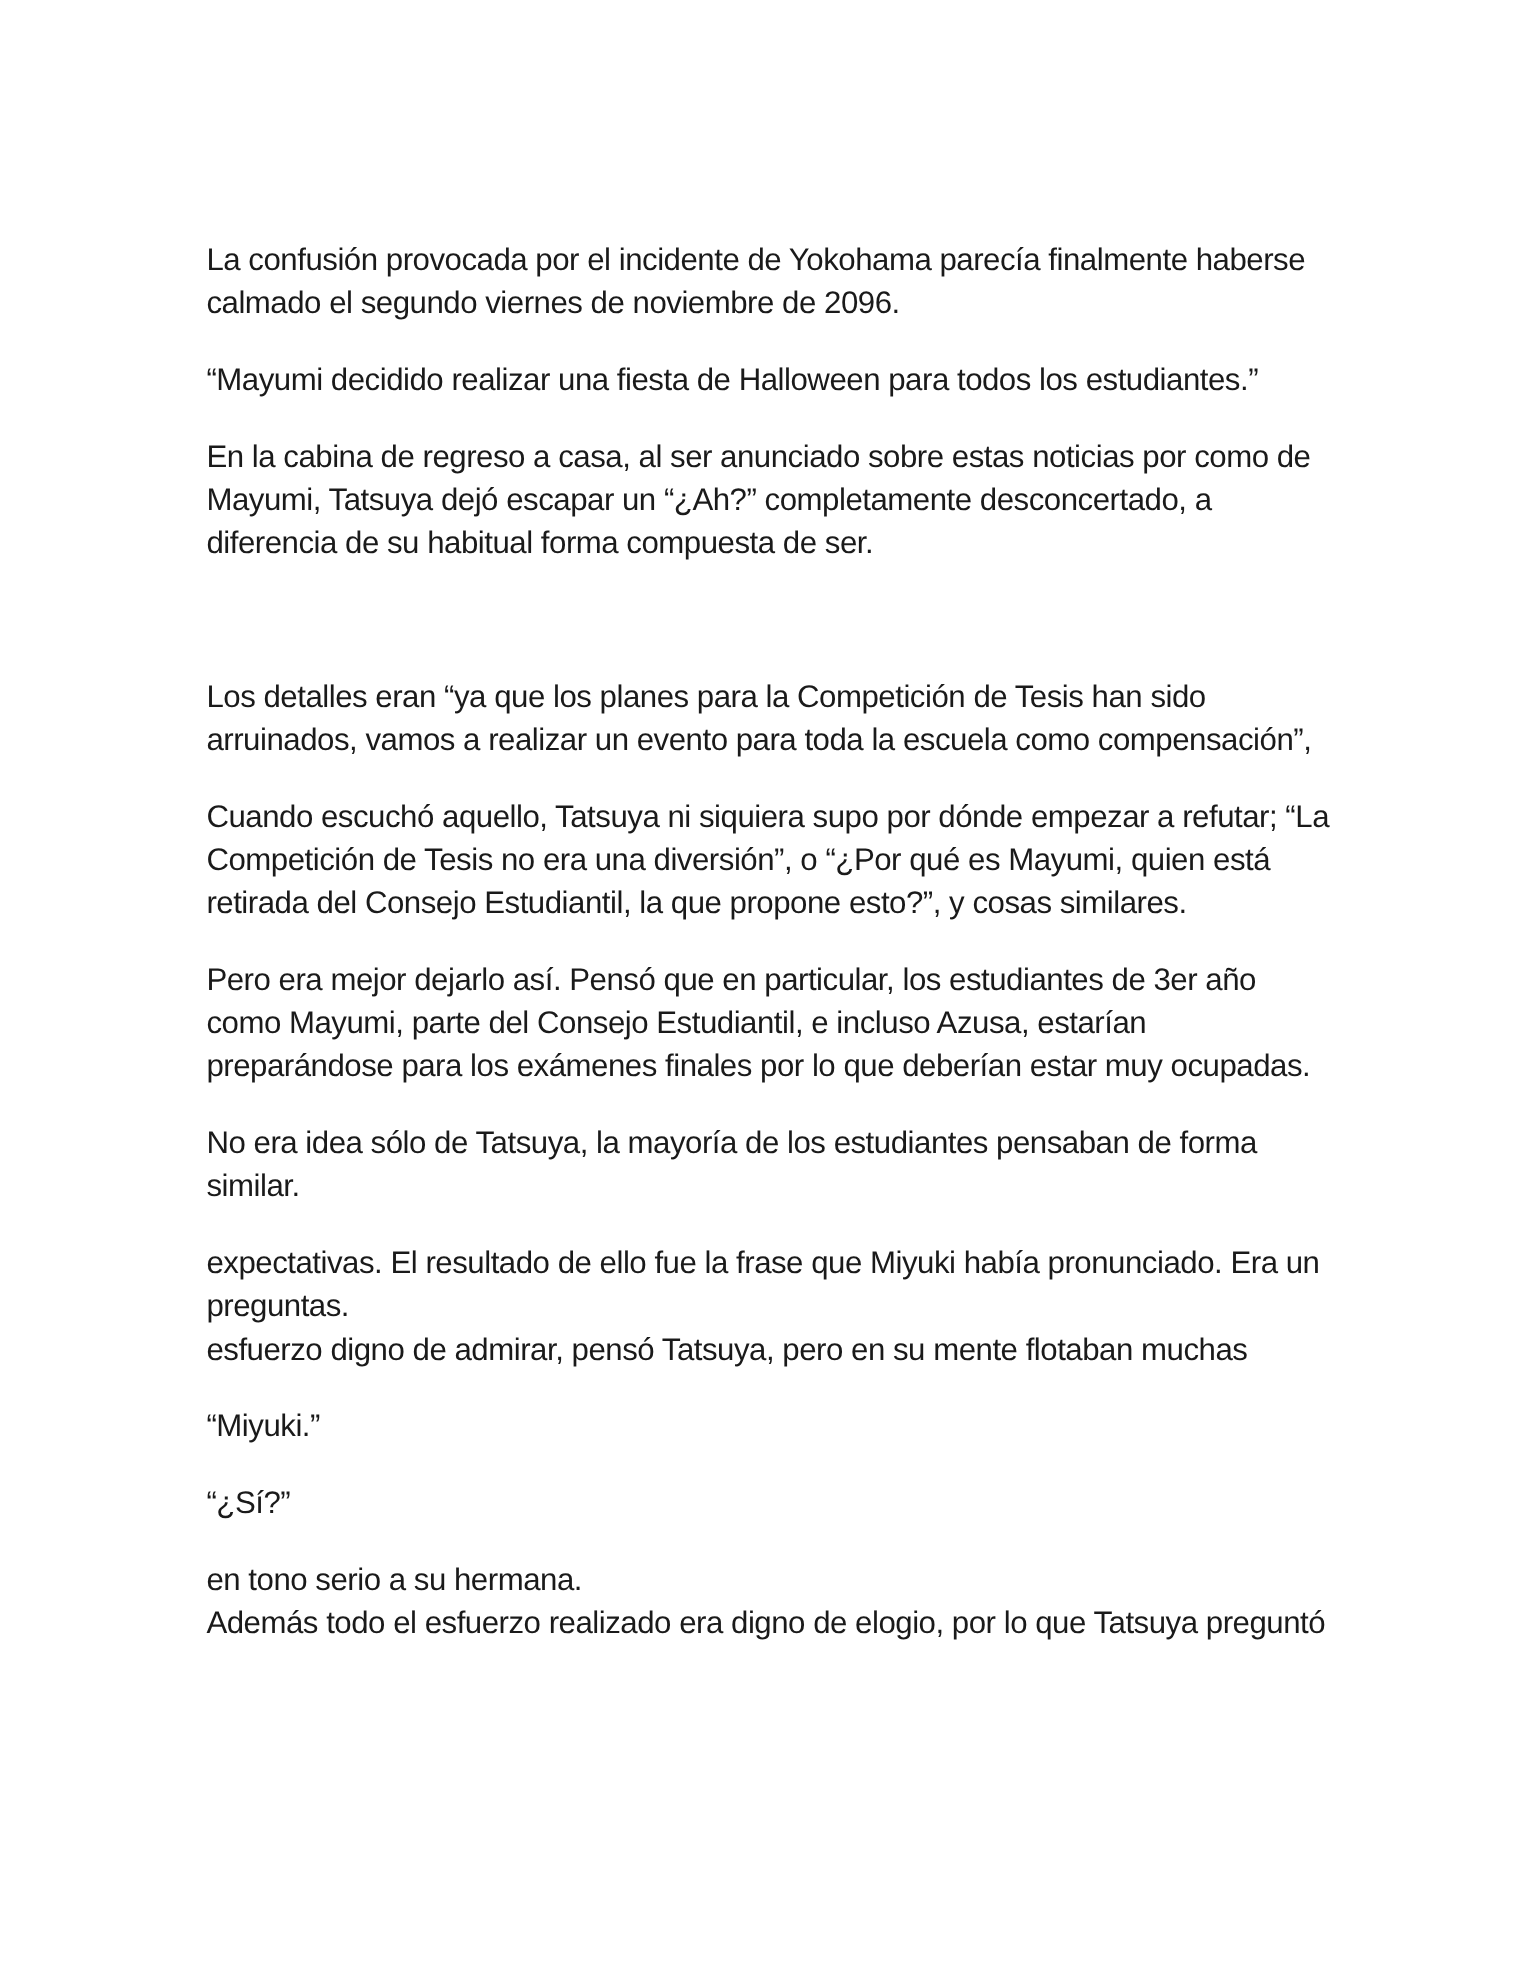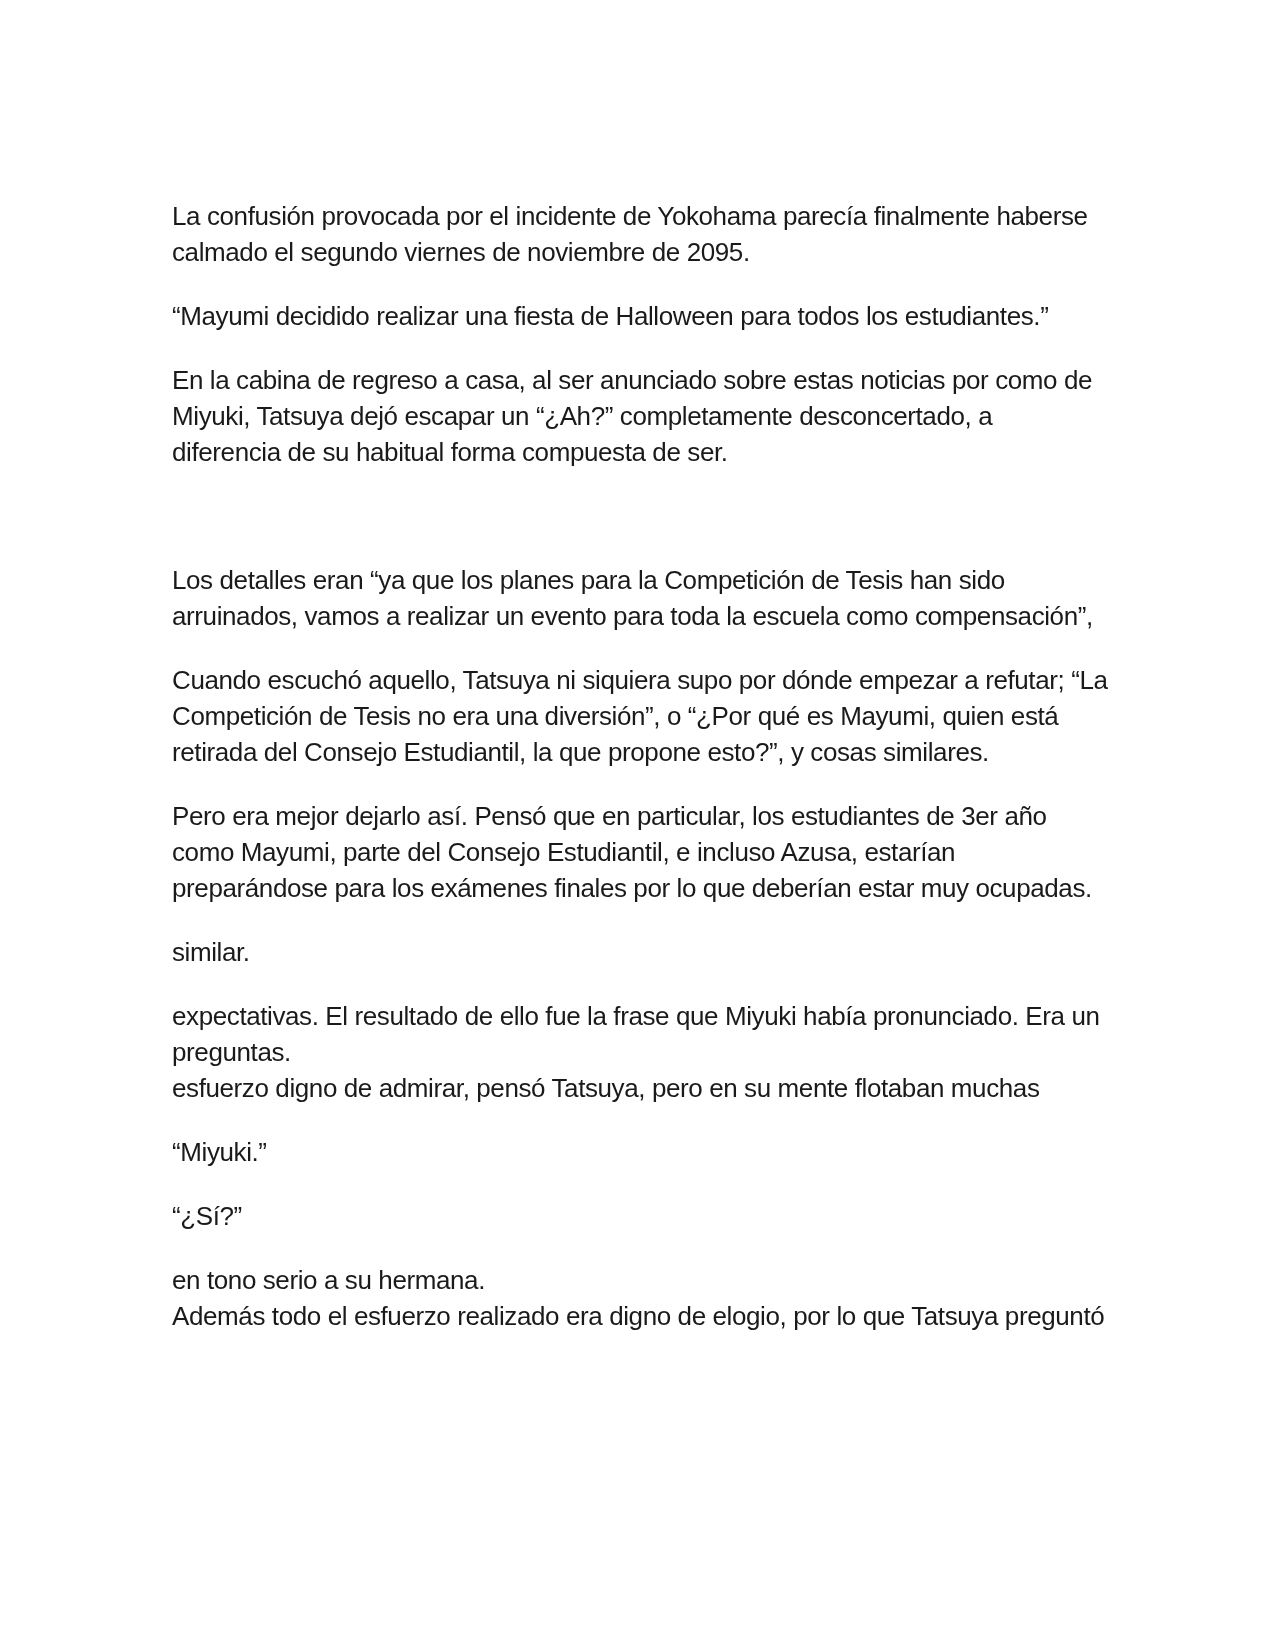--- a/index.html
+++ b/index.html
@@ -37,48 +37,49 @@
     height: 36px;
   }
 </style>
 </head>
 <body>
 
 <div class="page">
   <div class="content" id="content">
       <div class="paragraph">
         <div class="text-line">La confusión provocada por el incidente de Yokohama parecía finalmente haberse</div>
-        <div class="text-line">calmado el segundo viernes de noviembre de 2095.</div>
+        <div class="text-line">calmado el segundo viernes de noviembre de 2096.</div>
       </div>
       <div class="paragraph">
         <div class="text-line">“Mayumi decidido realizar una fiesta de Halloween para todos los estudiantes.”</div>
       </div>
       <div class="paragraph">
         <div class="text-line">En la cabina de regreso a casa, al ser anunciado sobre estas noticias por como de</div>
-        <div class="text-line">Miyuki, Tatsuya dejó escapar un “¿Ah?” completamente desconcertado, a</div>
+        <div class="text-line">Mayumi, Tatsuya dejó escapar un “¿Ah?” completamente desconcertado, a</div>
         <div class="text-line">diferencia de su habitual forma compuesta de ser.</div>
       </div>
       <div class="paragraph">
         <div class="blank-line"></div>
       </div>
       <div class="paragraph">
         <div class="text-line">Los detalles eran “ya que los planes para la Competición de Tesis han sido</div>
         <div class="text-line">arruinados, vamos a realizar un evento para toda la escuela como compensación”,</div>
       </div>
       <div class="paragraph">
         <div class="text-line">Cuando escuchó aquello, Tatsuya ni siquiera supo por dónde empezar a refutar; “La</div>
         <div class="text-line">Competición de Tesis no era una diversión”, o “¿Por qué es Mayumi, quien está</div>
         <div class="text-line">retirada del Consejo Estudiantil, la que propone esto?”, y cosas similares.</div>
       </div>
       <div class="paragraph">
         <div class="text-line">Pero era mejor dejarlo así. Pensó que en particular, los estudiantes de 3er año</div>
         <div class="text-line">como Mayumi, parte del Consejo Estudiantil, e incluso Azusa, estarían</div>
         <div class="text-line">preparándose para los exámenes finales por lo que deberían estar muy ocupadas.</div>
       </div>
       <div class="paragraph">
+        <div class="text-line">No era idea sólo de Tatsuya, la mayoría de los estudiantes pensaban de forma</div>
         <div class="text-line">similar.</div>
       </div>
       <div class="paragraph">
         <div class="text-line">expectativas. El resultado de ello fue la frase que Miyuki había pronunciado. Era un</div>
         <div class="text-line">preguntas.</div>
         <div class="text-line">esfuerzo digno de admirar, pensó Tatsuya, pero en su mente flotaban muchas</div>
       </div>
       <div class="paragraph">
         <div class="text-line">“Miyuki.”</div>
       </div>

